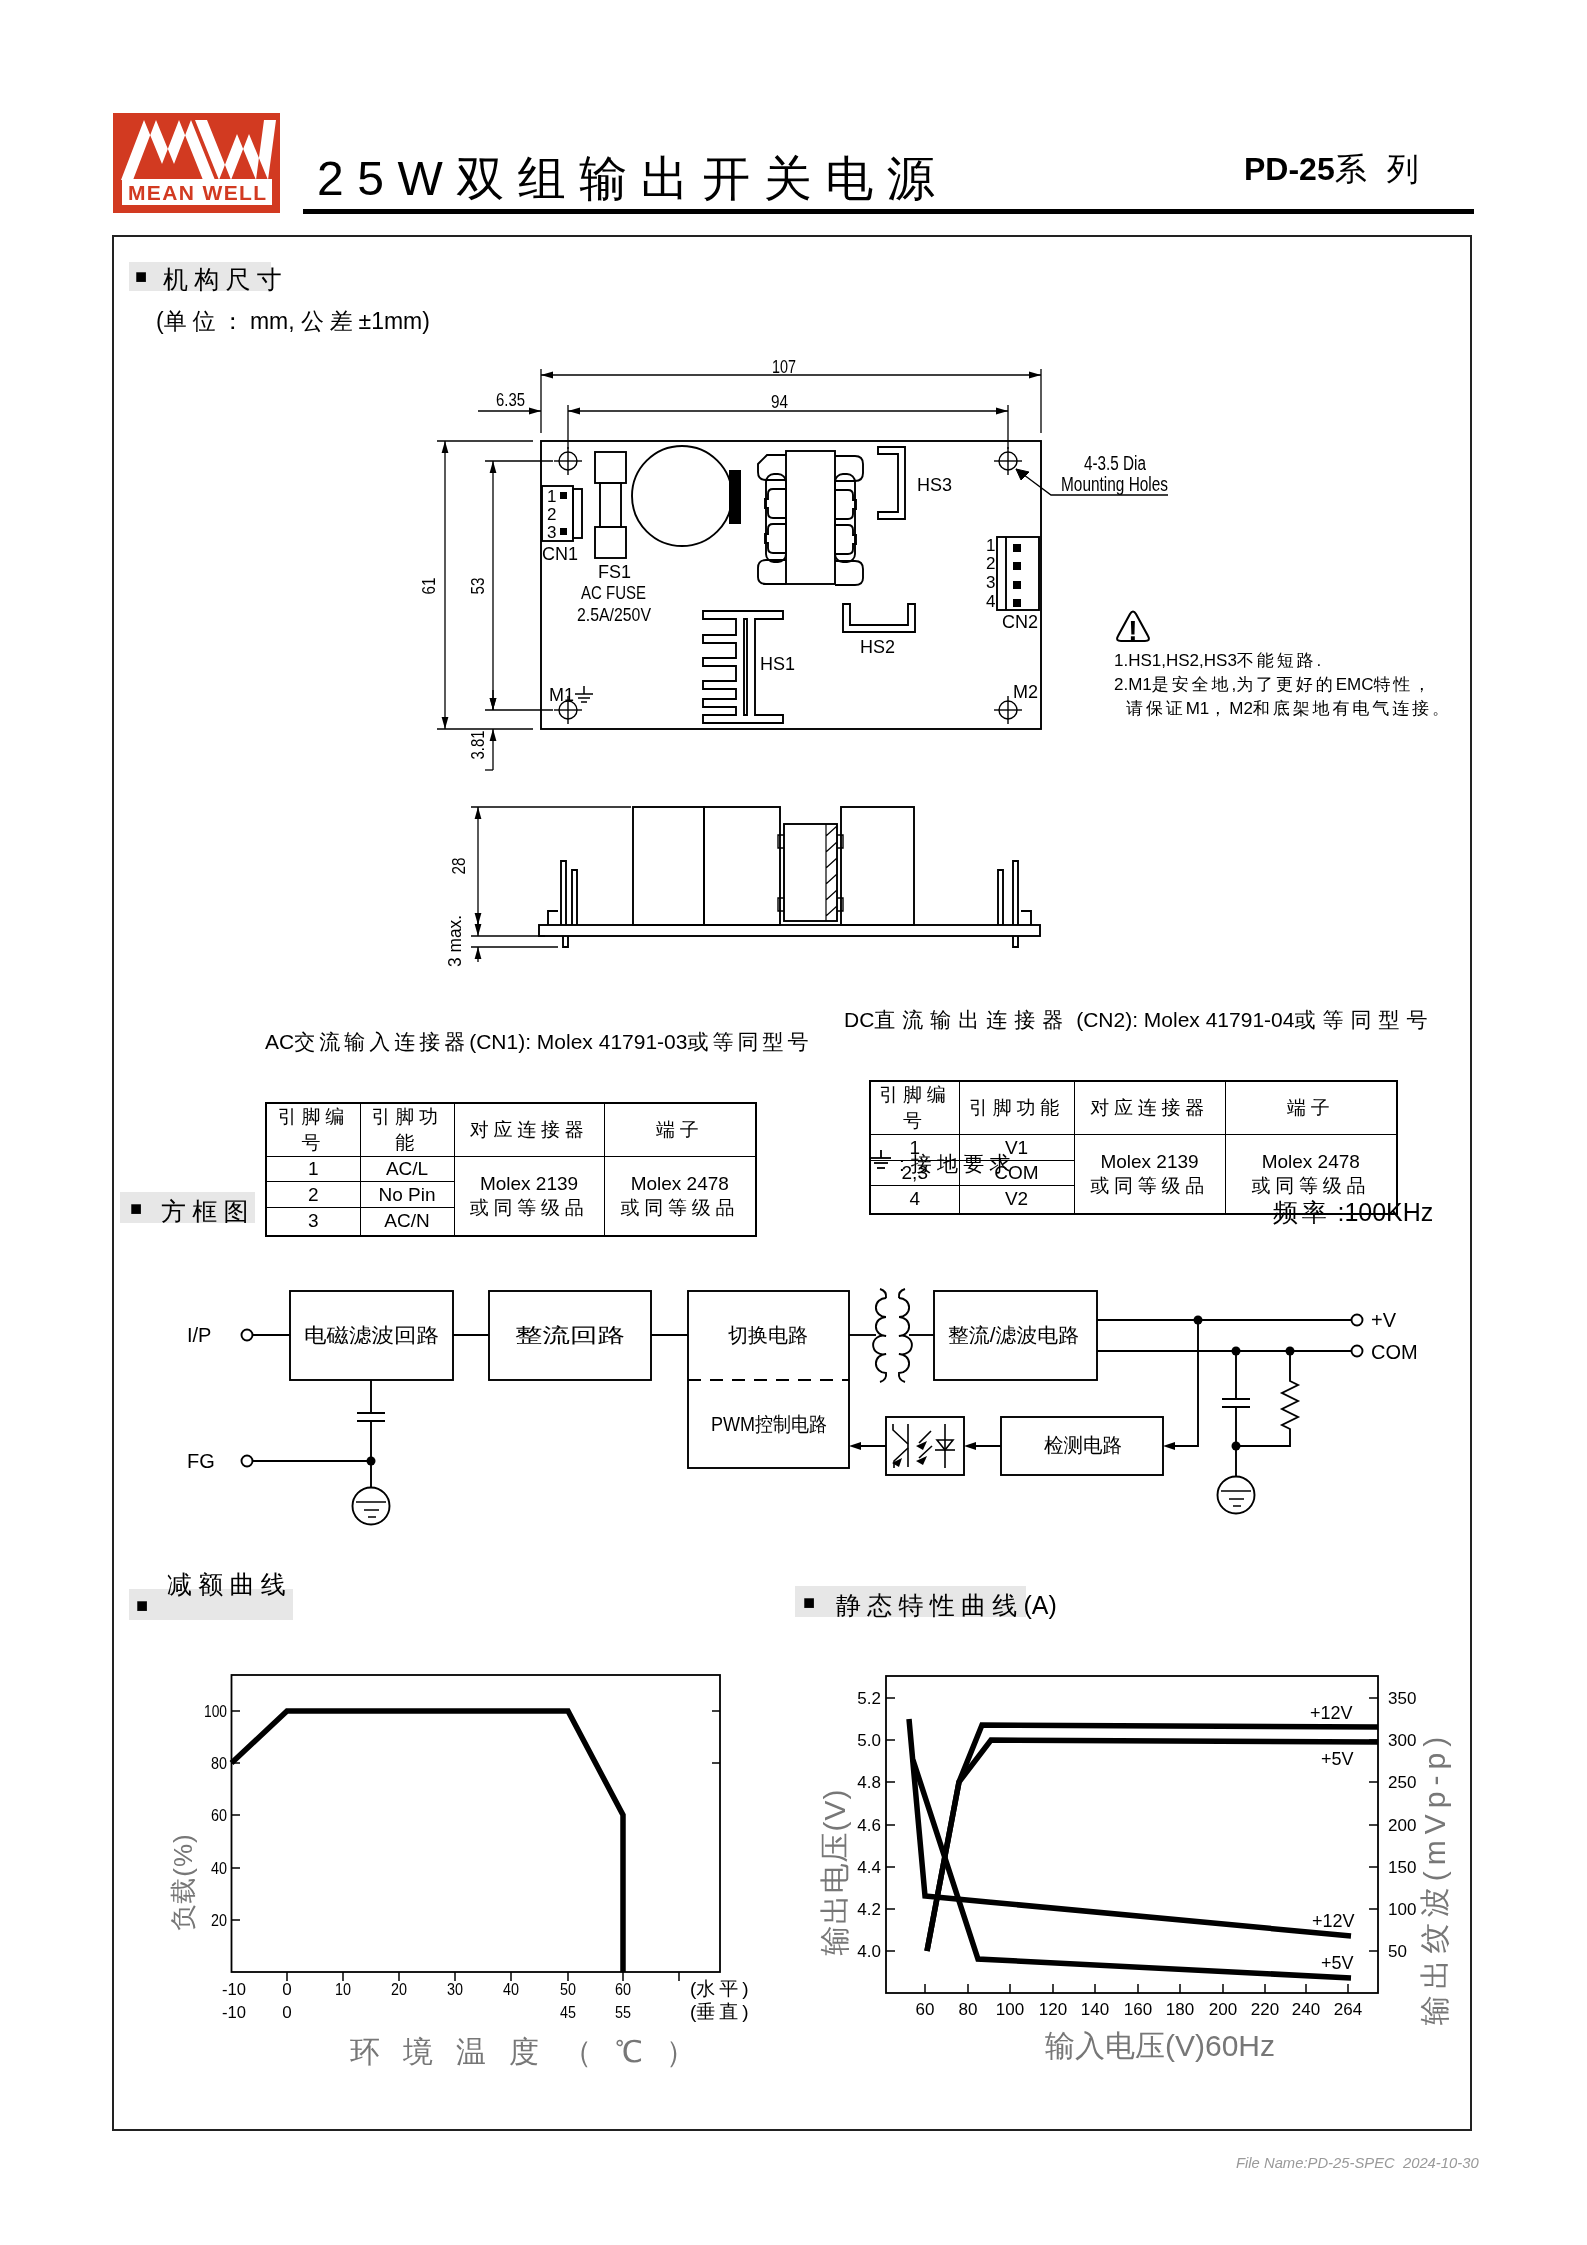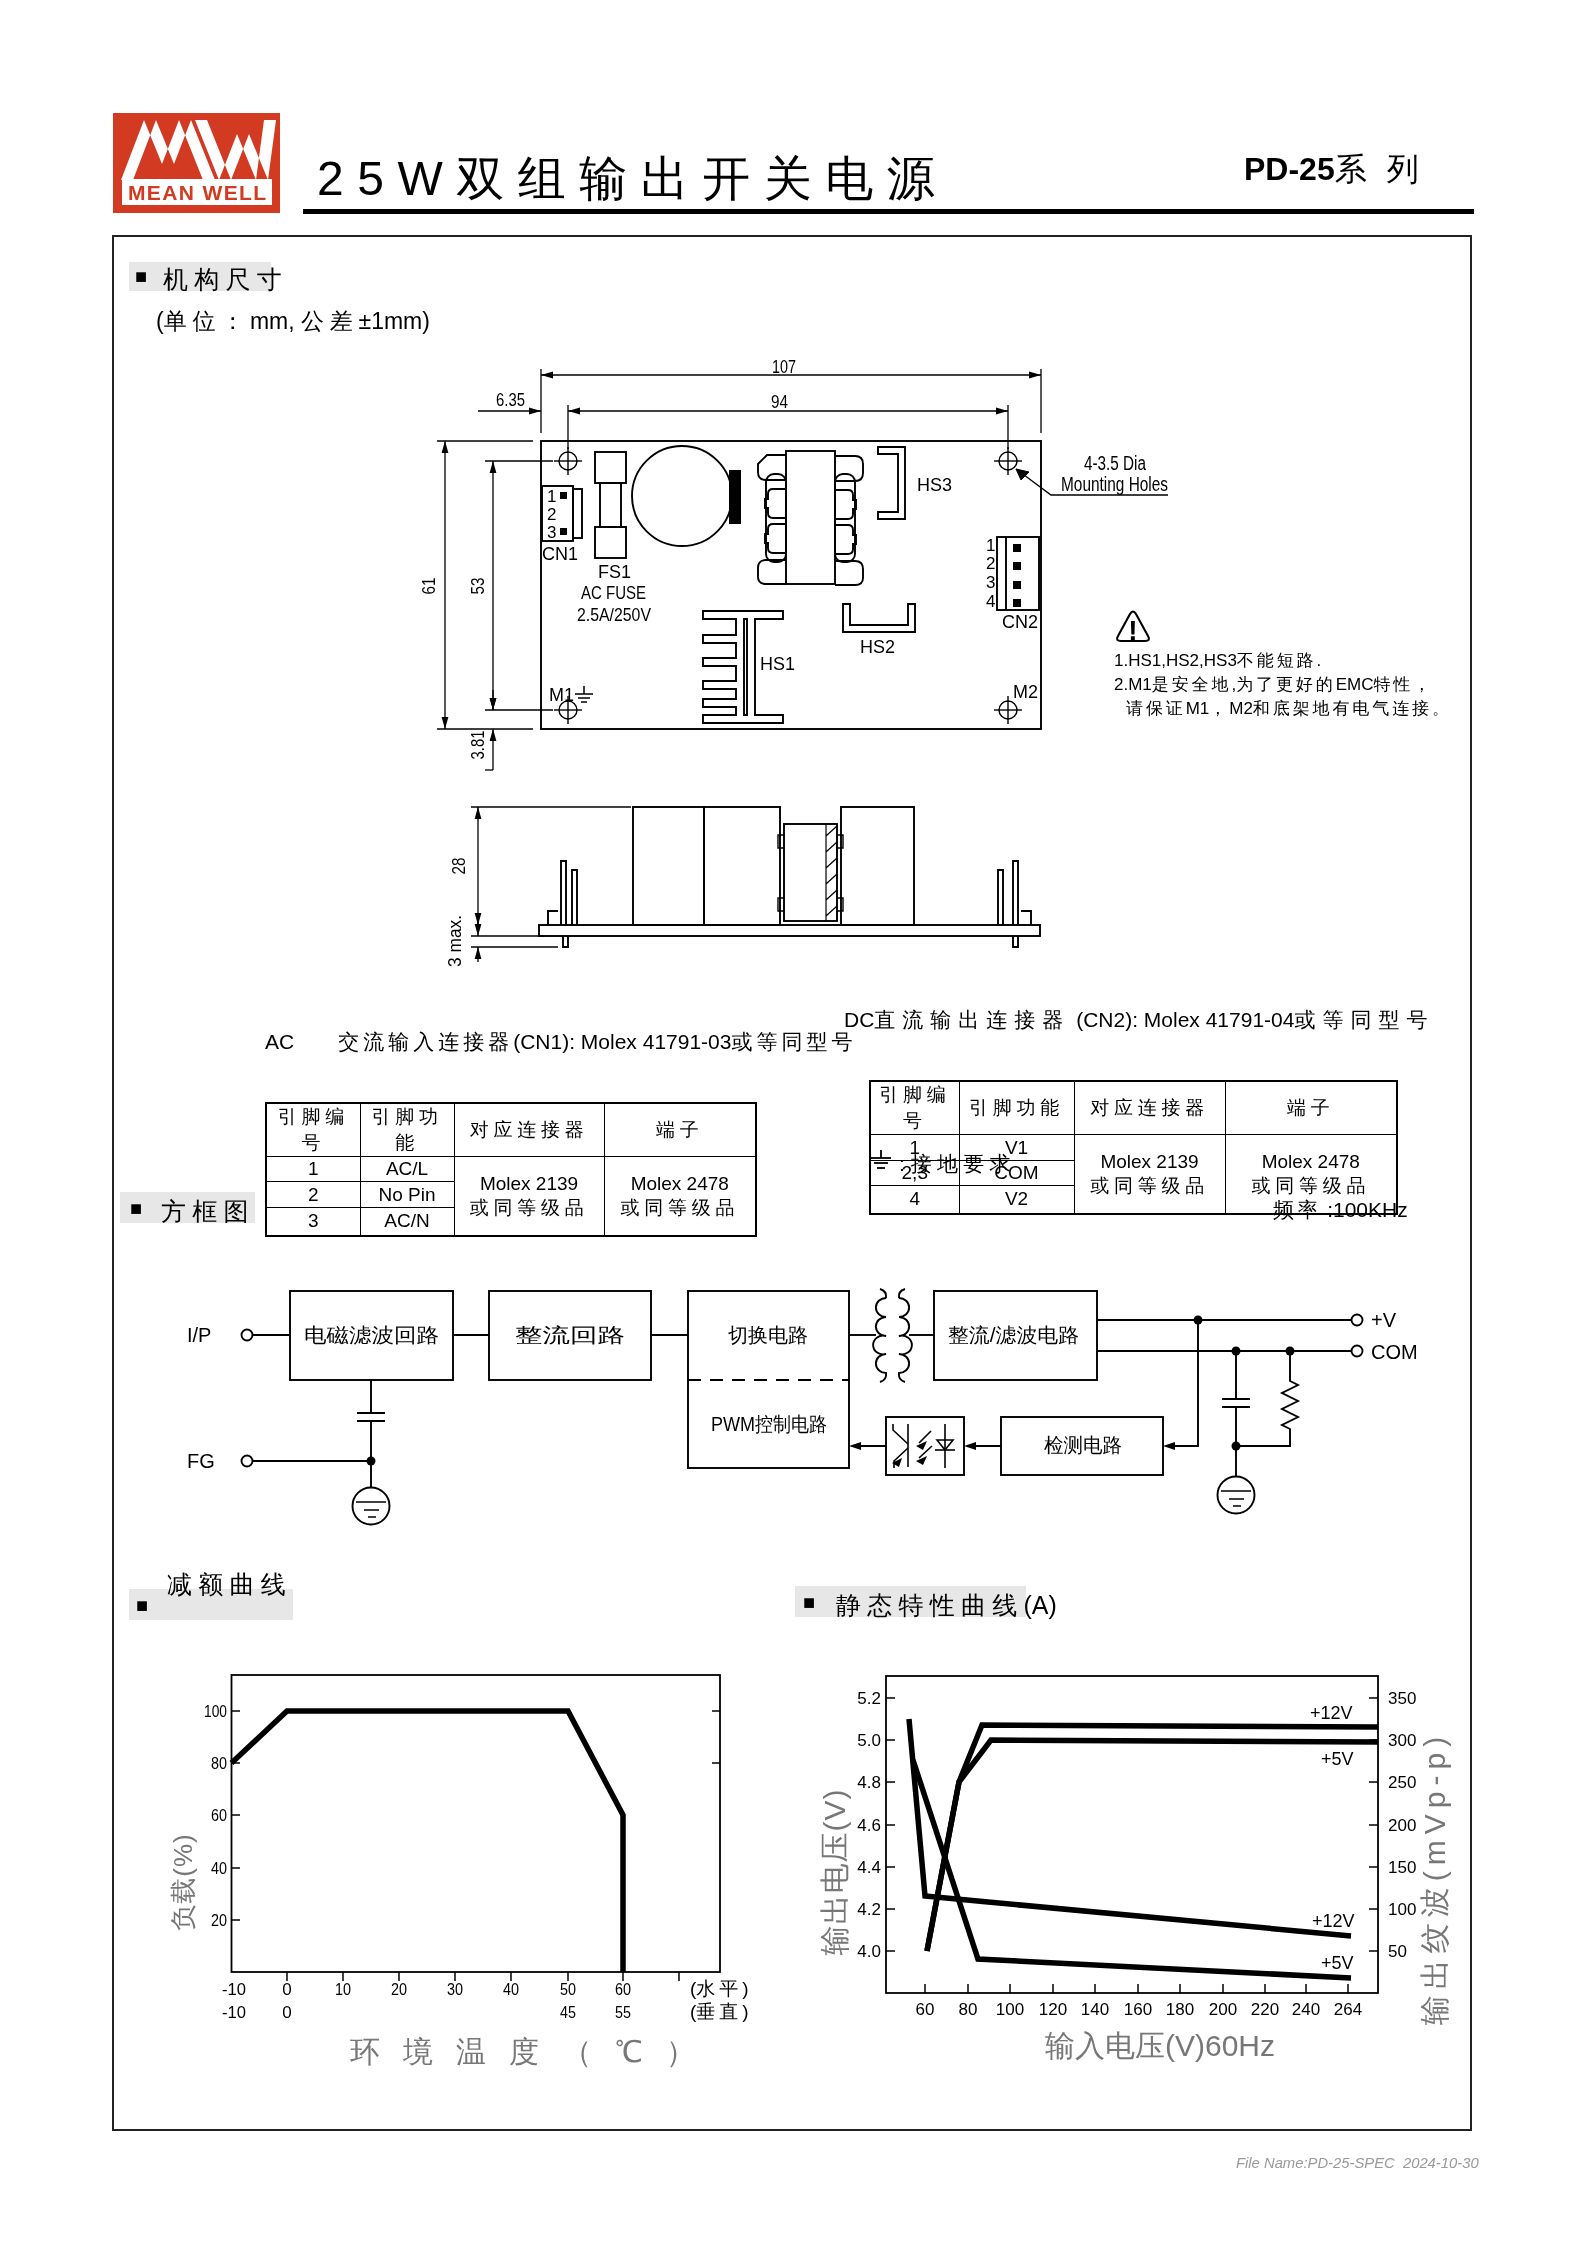--- a/index.html
+++ b/index.html
@@ -258,21 +258,21 @@
     <line x1="471" y1="936" x2="545" y2="936"></line>
         <line x1="471" y1="947" x2="558" y2="947"></line>
   </g>
 </g>
 
 <text x="465" y="866" font-size="18" transform="rotate(-90 465 866)" text-anchor="middle" textLength="17" lengthAdjust="spacingAndGlyphs">28</text>
 
 <text x="461" y="941" font-size="18" transform="rotate(-90 461 941)" text-anchor="middle" textLength="52" lengthAdjust="spacingAndGlyphs">3 max.</text>
 </svg>
 
-<div class="abs" style="left:265px;top:1028px;font-size:21px;white-space:nowrap;">AC<span style="letter-spacing:4px;margin-left:44px;">交流输入连接器</span>(CN1): Molex&nbsp;41791-03<span style="letter-spacing:4px;">或等同型号</span></div>
+<div class="abs" style="left:265px;top:1028px;font-size:21px;white-space:nowrap;">AC<span style="letter-spacing:4px;">交流输入连接器</span>(CN1): Molex&nbsp;41791-03<span style="letter-spacing:4px;">或等同型号</span></div>
 
 <table class="abs" style="left:265px;top:1060px;width:490px;height:105px;border:2px solid #000;">
   <colgroup>
       <col style="width:94px">
       <col style="width:94px">
       <col style="width:150px">
       <col style="width:152px">
     </colgroup>
   <tbody>
       <tr style="height:26px">
@@ -597,21 +597,21 @@
 
 <text x="1445" y="1878" font-size="30" fill="#777" letter-spacing="6" transform="rotate(-90 1445 1878)" text-anchor="middle">输出纹波(mVp-p)</text>
 
 <text x="1045" y="2056" font-size="30" fill="#777">输入电压(V)60Hz</text>
 </svg>
 
 <div class="abs" style="left:120px;top:1192px;width:135px;height:31px;background:#e7e7e7;"></div>
 <div class="abs" style="left:130px;top:1197px;font-size:20px;">■</div>
 <div class="abs cjk" style="left:161px;top:1195px;font-size:25px;">方框图</div>
 
-<div class="abs" style="left:1273px;top:1196px;font-size:21px;"><span style="letter-spacing:0.15em;">频率</span> :100KHz</div>
+<div class="abs" style="left:1273px;top:1196px;font-size:25px;"><span style="letter-spacing:0.15em;">频率</span> :100KHz</div>
 
 <div class="abs" style="left:129px;top:1589px;width:164px;height:31px;background:#e7e7e7;"></div>
 <div class="abs" style="left:136px;top:1594px;font-size:20px;">■</div>
 <div class="abs cjk" style="left:167px;top:1568px;font-size:25px;">减额曲线</div>
 
 <div class="abs" style="left:795px;top:1586px;width:231px;height:31px;background:#e7e7e7;"></div>
 <div class="abs" style="left:803px;top:1591px;font-size:20px;">■</div>
 <div class="abs" style="left:836px;top:1589px;font-size:25px;"><span class="cjk">静态特性曲线</span>(A)</div>
 
 <div class="abs" style="left:1236px;top:2155px;font-size:14.8px;font-style:italic;color:#9a9a9a;white-space:nowrap;">File Name:PD-25-SPEC&nbsp; 2024-10-30</div>

